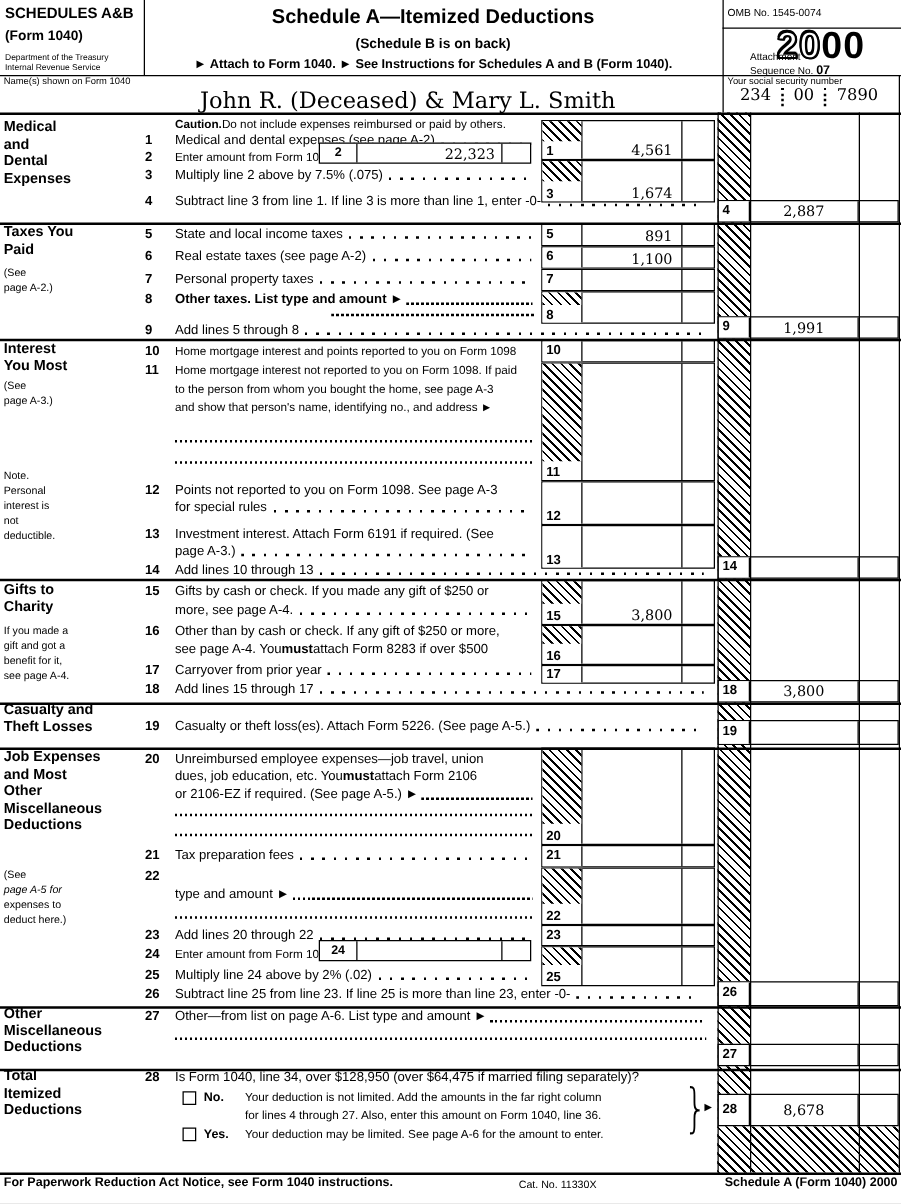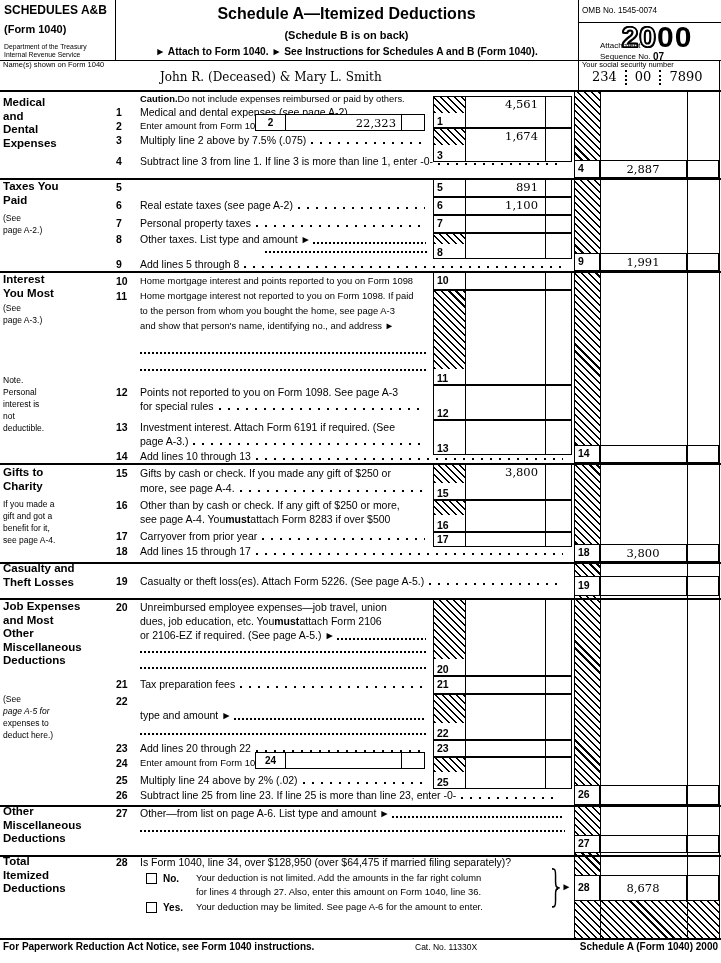--- a/index.html
+++ b/index.html
@@ -22,21 +22,21 @@
   .hatch{position:absolute;background-image:repeating-linear-gradient(45deg,#000 0 1.5px,#fff 1.5px 5px)}
   .ibox{position:absolute;left:433px;width:139px;border:1px solid #000;background:#fff;display:flex}
   .obox{position:absolute;left:574px;width:145px;border:1px solid #000;background:#fff;display:flex}
   .ncell{width:32px;border-right:1px solid #000;position:relative;display:flex;
          flex-direction:column;justify-content:center;background:#fff}
   .ncell.bot{justify-content:flex-end}
   .obox .ncell{width:25px}
   .num{font-weight:bold;font-size:10.5px;padding:0 0 1px 3px;line-height:1}
   .nhatch{position:absolute;top:0;left:0;right:0;
         background-image:repeating-linear-gradient(45deg,#000 0 1.5px,#fff 1.5px 5px)}
-  .acell{width:80px;border-right:1px solid #000;display:flex;align-items:flex-start;
+  .acell{width:80px;border-right:1px solid #000;display:flex;align-items:flex-end;
          justify-content:flex-end;padding-right:7px}
   .vcell{width:87px;border-right:1px solid #000;display:flex;align-items:center;justify-content:center}
   .ccell{flex:1}
   .val{font-family:"DejaVu Serif",serif;font-size:11.5px}
   .entry{font-family:"DejaVu Serif",serif}
   .inlbox{position:absolute;left:255px;width:170px;height:17px;border:1px solid #000;display:flex;background:#fff}
   .inlbox .n{width:30px;border-right:1px solid #000;font-weight:bold;font-size:10px;
              display:flex;align-items:center;justify-content:center}
   .inlbox .a{flex:1;border-right:1px solid #000;display:flex;align-items:center;
              justify-content:flex-end;padding-right:5px}
@@ -62,21 +62,21 @@
   <div class="t b" style="left:115px;top:5px;width:463px;font-size:16px;justify-content:center">Schedule A—Itemized Deductions</div>
   <div class="t b" style="left:115px;top:29px;width:463px;font-size:11px;justify-content:center">(Schedule B is on back)</div>
   <div class="t b" style="left:115px;top:46px;width:463px;font-size:10.2px;justify-content:center">► Attach to Form 1040.  ► See Instructions for Schedules A and B (Form 1040).</div>
 
   <div class="t" style="left:582px;top:6px;font-size:8.2px">OMB No. 1545-0074</div>
   <div class="yr"><span class="o">20</span><span>00</span></div>
   <div class="t" style="left:600px;top:42px;font-size:8px">Attachment</div>
   <div class="t" style="left:600px;top:51px;font-size:8px"><span>Sequence No.</span>&nbsp;<span class="b" style="font-size:10px">07</span></div>
 
   <div class="t xs" style="left:3px;top:61px">Name(s) shown on Form 1040</div>
-  <div class="t entry" style="left:160px;top:71px;font-size:12px">John R. (Deceased) &amp; Mary L. Smith</div>
+  <div class="t entry" style="left:160px;top:71px;font-size:18px">John R. (Deceased) &amp; Mary L. Smith</div>
   <div class="t xs" style="left:582px;top:61px">Your social security number</div>
   <div class="t entry" style="left:584px;top:70px;font-size:13px">
     <span style="padding:0 8px">234</span>
     <span style="border-left:2px dotted #000;padding:0 8px">00</span>
     <span style="border-left:2px dotted #000;padding:0 8px">7890</span>
   </div>
 
   <div class="cb" style="left:146px;top:873px"></div>
   <div class="cb" style="left:146px;top:902px"></div>
   <div class="t b" style="left:163px;top:873px;font-size:10px">No.</div>
@@ -169,29 +169,33 @@
       <span>Enter amount from Form 1040, line 34</span>
     </div>
     <div class="t " style="left: 140px; top: 135px; width: 290px;">
       <span>Multiply line 2 above by 7.5% (.075)</span>
       <span class="lead"></span>
     </div>
     <div class="t " style="left: 140px; top: 156px; width: 428px;">
       <span>Subtract line 3 from line 1. If line 3 is more than line 1, enter -0-</span>
       <span class="lead"></span>
     </div>
+    <div class="t " style="left: 140px; top: 182px; width: 290px;">
+      <span>State and local income taxes</span>
+      <span class="lead"></span>
+    </div>
     <div class="t " style="left: 140px; top: 200px; width: 290px;">
       <span>Real estate taxes (see page A-2)</span>
       <span class="lead"></span>
     </div>
     <div class="t " style="left: 140px; top: 218px; width: 290px;">
       <span>Personal property taxes</span>
       <span class="lead"></span>
     </div>
-    <div class="t " style="left: 140px; top: 234px; width: 288px;">
+    <div class="t " style="left: 140px; top: 234px; width: 288px; font-weight: bold;">
       <span>Other taxes. List type and amount ►</span>
       <span class="dotfill"></span>
     </div>
     <div class="t " style="left: 140px; top: 259px; width: 428px;">
       <span>Add lines 5 through 8</span>
       <span class="lead"></span>
     </div>
     <div class="t c9" style="left: 140px; top: 276px; justify-content: flex-end;">
       <span>Home mortgage interest and points reported to you on Form 1098</span>
     </div>

